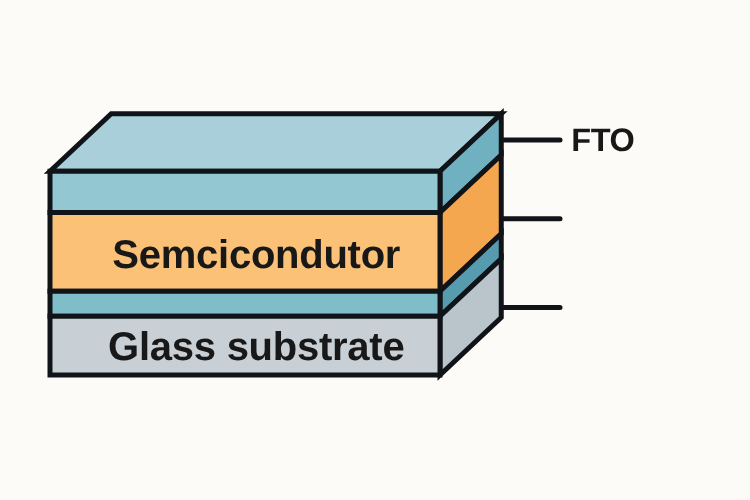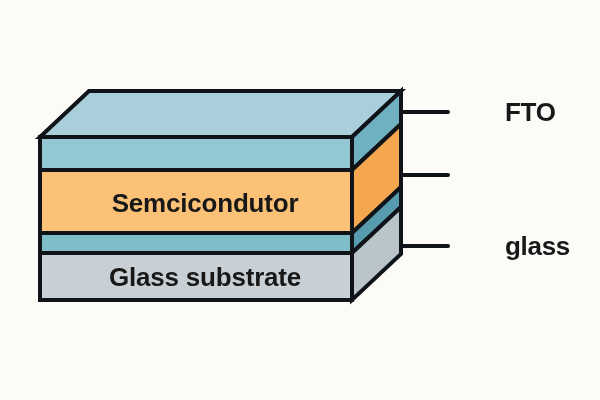--- a/index.html
+++ b/index.html
@@ -36,34 +36,33 @@
   }
   .label {
     position: absolute;
     color: var(--label, #181818);
     white-space: nowrap;
   }
   .face-label {
     left: 40px;
     width: 330px;
     text-align: center;
-    font-size: 26px;
+    font-size: 32px;
     font-weight: 700;
     line-height: 30px;
     letter-spacing: -0.2px;
   }
   .face-label.semiconductor { top: 188px; }
   .face-label.glass { top: 262px; }
   .callout {
     left: 457px;
     font-size: 26px;
     font-weight: 600;
     line-height: 30px;
     letter-spacing: -0.3px;
-    margin-left: 48px;
   }
   .callout span { display: block; }
   .callout.fto { top: 97px; }
   .callout.semiconductor { top: 160px; }
   .callout.fto-coated { top: 231px; }
 </style>
 </head>
 <body>
 
 <div class="stage">
@@ -90,16 +89,15 @@
   <div class="label face-label semiconductor">Semcicondutor</div>
 
   <div class="label face-label glass">Glass substrate</div>
 
   <div class="label callout fto">
     <span>FTO</span>
   </div>
 
 
   <div class="label callout fto-coated">
-    <span>glass</span>
   </div>
 
 </div>
 
 </body></html>

